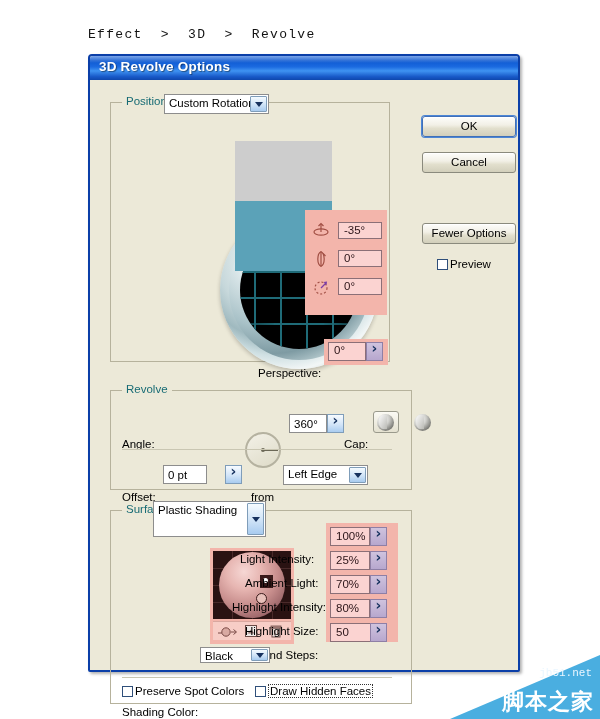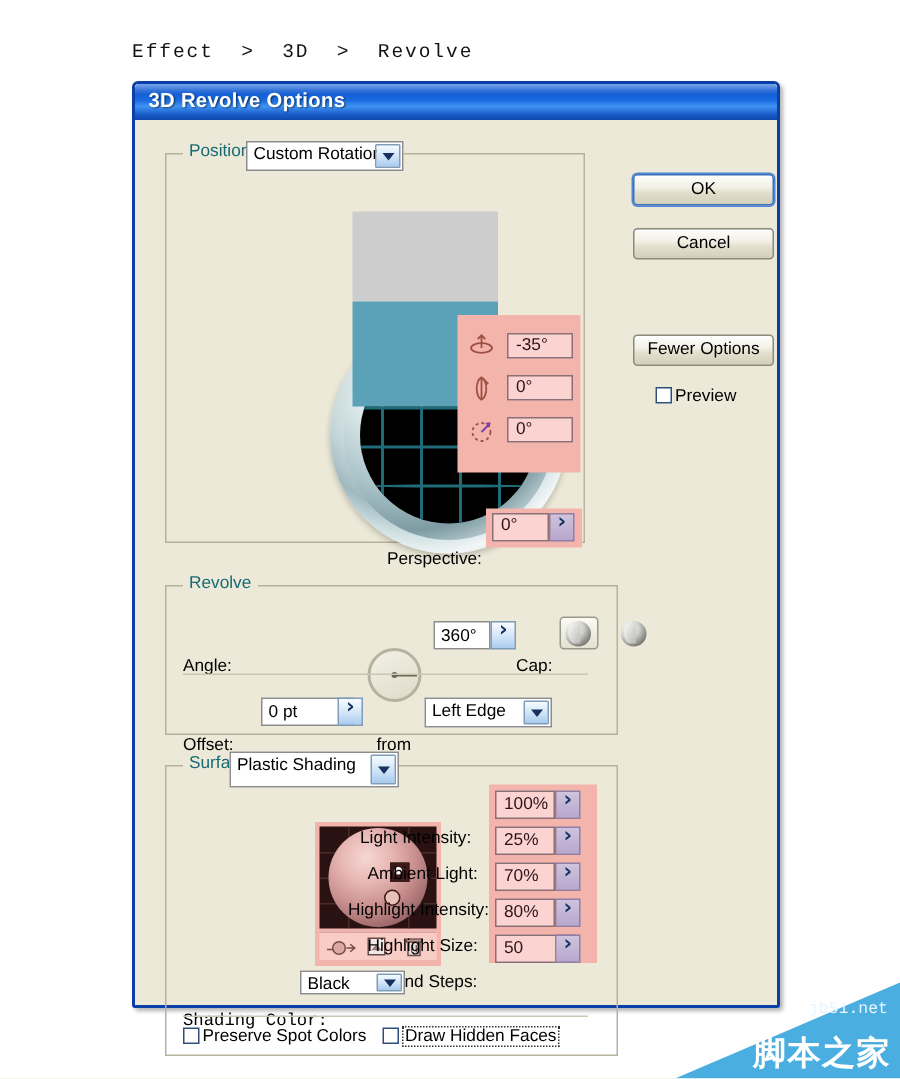--- a/index.html
+++ b/index.html
@@ -262,35 +262,35 @@
     <div class="capbtn sel" style="left:283px;top:331px;">
       <span class="capsolid"></span>
     </div>
     <div class="capbtn" style="left:320px;top:331px;">
       <span class="capsolid"></span>
     </div>
 
     <div class="hr" style="left:32px;top:369px;width:270px;"></div>
 
     <span class="lbl" style="left:32px;top:389px;">Offset:</span>
-    <div class="txtfield" style="left:84px;top:385px;width:62px;height:19px;line-height:17px;">
+    <div class="txtfield" style="left:73px;top:385px;width:44px;height:19px;line-height:17px;">
       <span>0 pt</span>
     </div>
     <div class="spinbtn" style="left:135px;top:385px;height:19px;"></div>
     <span class="lbl" style="left:161px;top:389px;">from</span>
     <div class="combo" style="left:193px;top:385px;width:85px;height:20px;">
       <span>Left Edge</span>
       <span class="arrowbox"></span>
     </div>
 
     <div class="group" style="left:20px;top:430px;width:300px;height:192px;">
       <span class="group-title">Surface:</span>
     </div>
 
-    <div class="combo" style="left:63px;top:421px;width:113px;height:24px;">
+    <div class="combo" style="left:63px;top:421px;width:113px;height:36px;">
       <span>Plastic Shading</span>
       <span class="arrowbox"></span>
     </div>
 
     <div id="lightprev">
       <div id="lightstage">
         <div class="gl" style="left:0;top:17px;width:78px;height:1px;"></div>
         <div class="gl" style="left:0;top:34px;width:78px;height:1px;"></div>
         <div class="gl" style="left:0;top:51px;width:78px;height:1px;"></div>
         <div class="gl" style="left:19px;top:0;width:1px;height:68px;"></div>
@@ -344,21 +344,21 @@
       <span>80%</span>
     </div>
     <div class="spinbtn pink" style="left:280px;top:519px;height:19px;"></div>
 
     <span class="lbl" style="left:163px;top:547px;">Blend Steps:</span>
     <div class="pinkfield" style="left:240px;top:543px;width:54px;height:19px;padding-top:2px;">
       <span>50</span>
     </div>
     <div class="spinbtn pink" style="left:280px;top:543px;height:19px;"></div>
 
-    <span class="lbl" style="left:32px;top:572px;font-family:Liberation Mono, monospace;">Shading Color:</span>
+    <span class="lbl" style="left:32px;top:604px;">Shading Color:</span>
     <div class="combo" style="left:110px;top:567px;width:70px;height:16px;">
       <span>Black</span>
       <span class="arrowbox"></span>
     </div>
 
     <div class="hr" style="left:32px;top:597px;width:270px;"></div>
 
     <div class="cbrow" style="left:32px;top:605px;">
       <span class="cbbox"></span><span>Preserve Spot Colors</span>
     </div>

